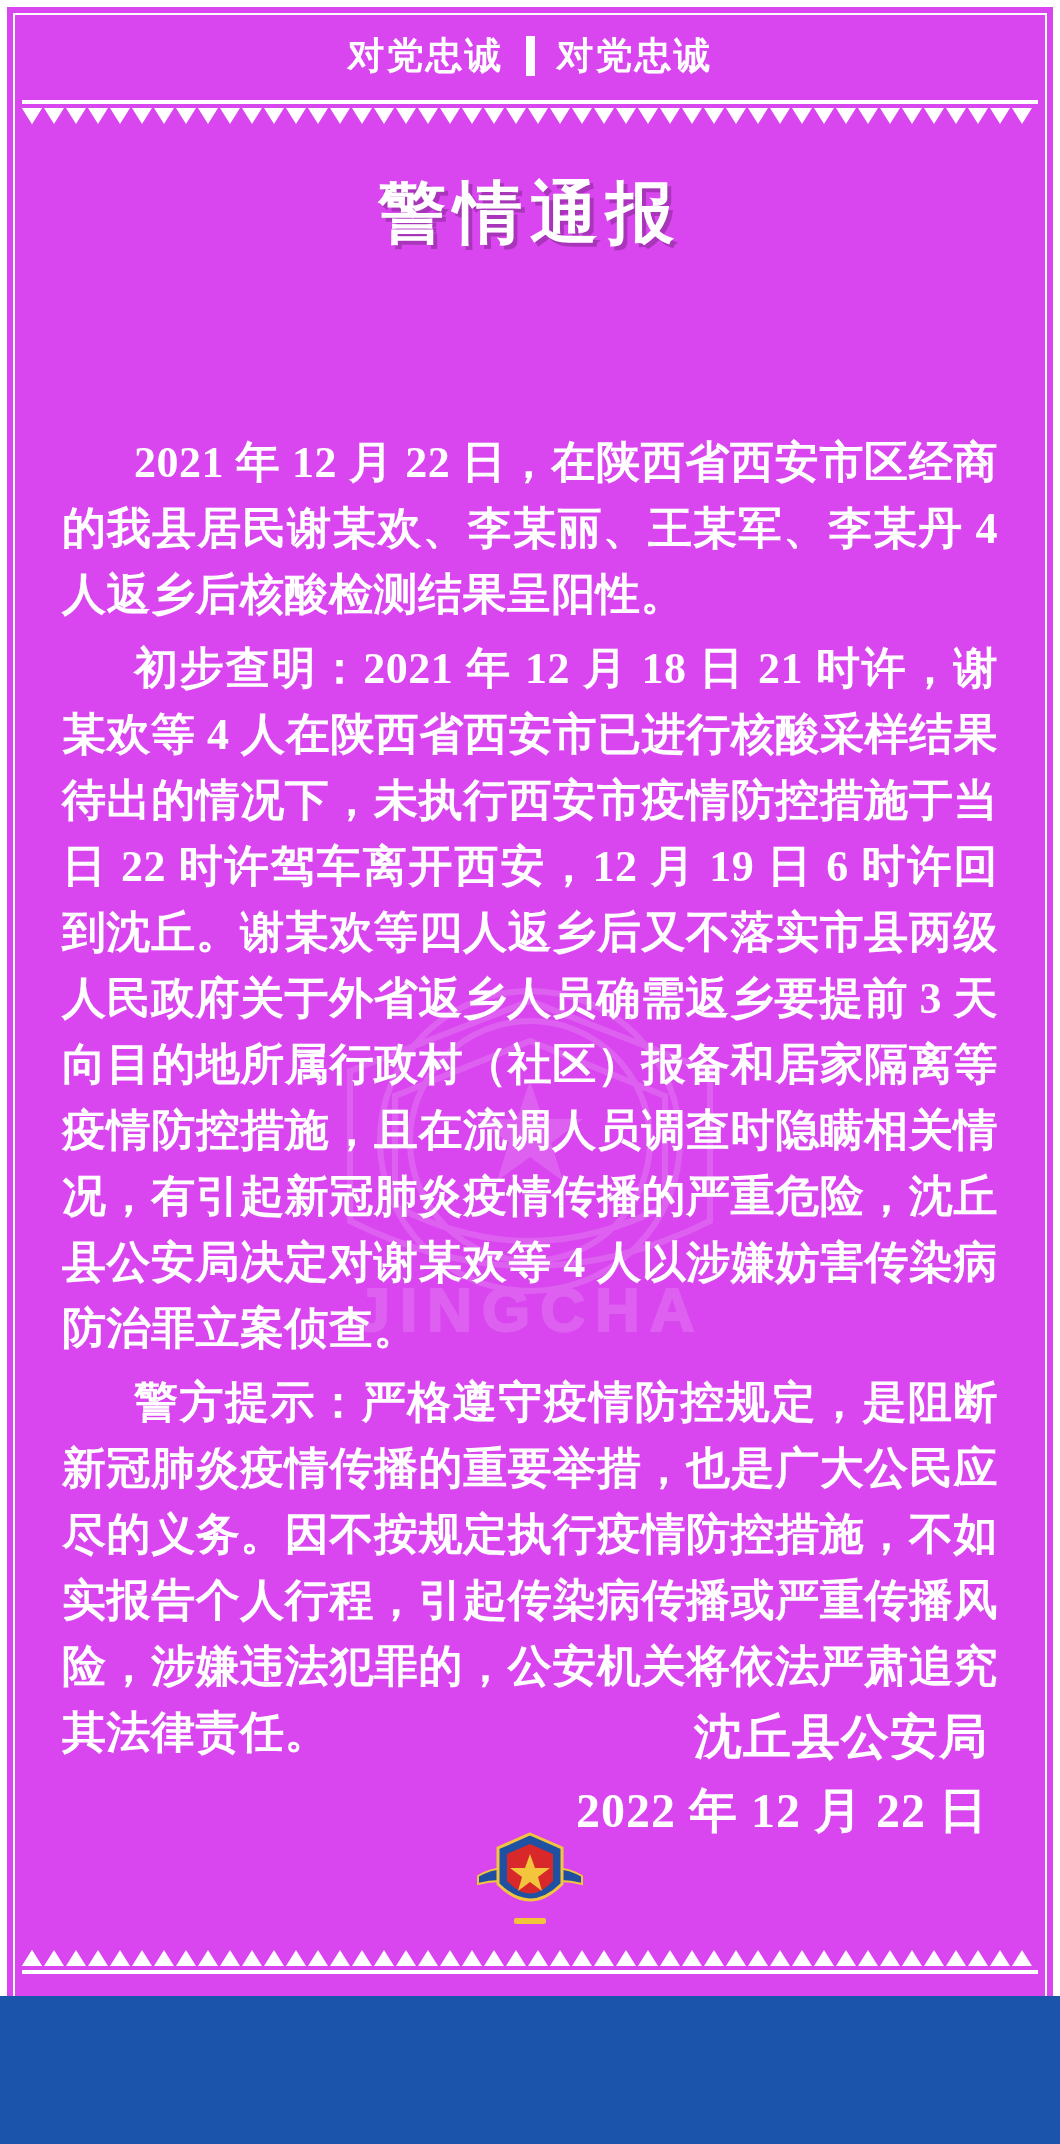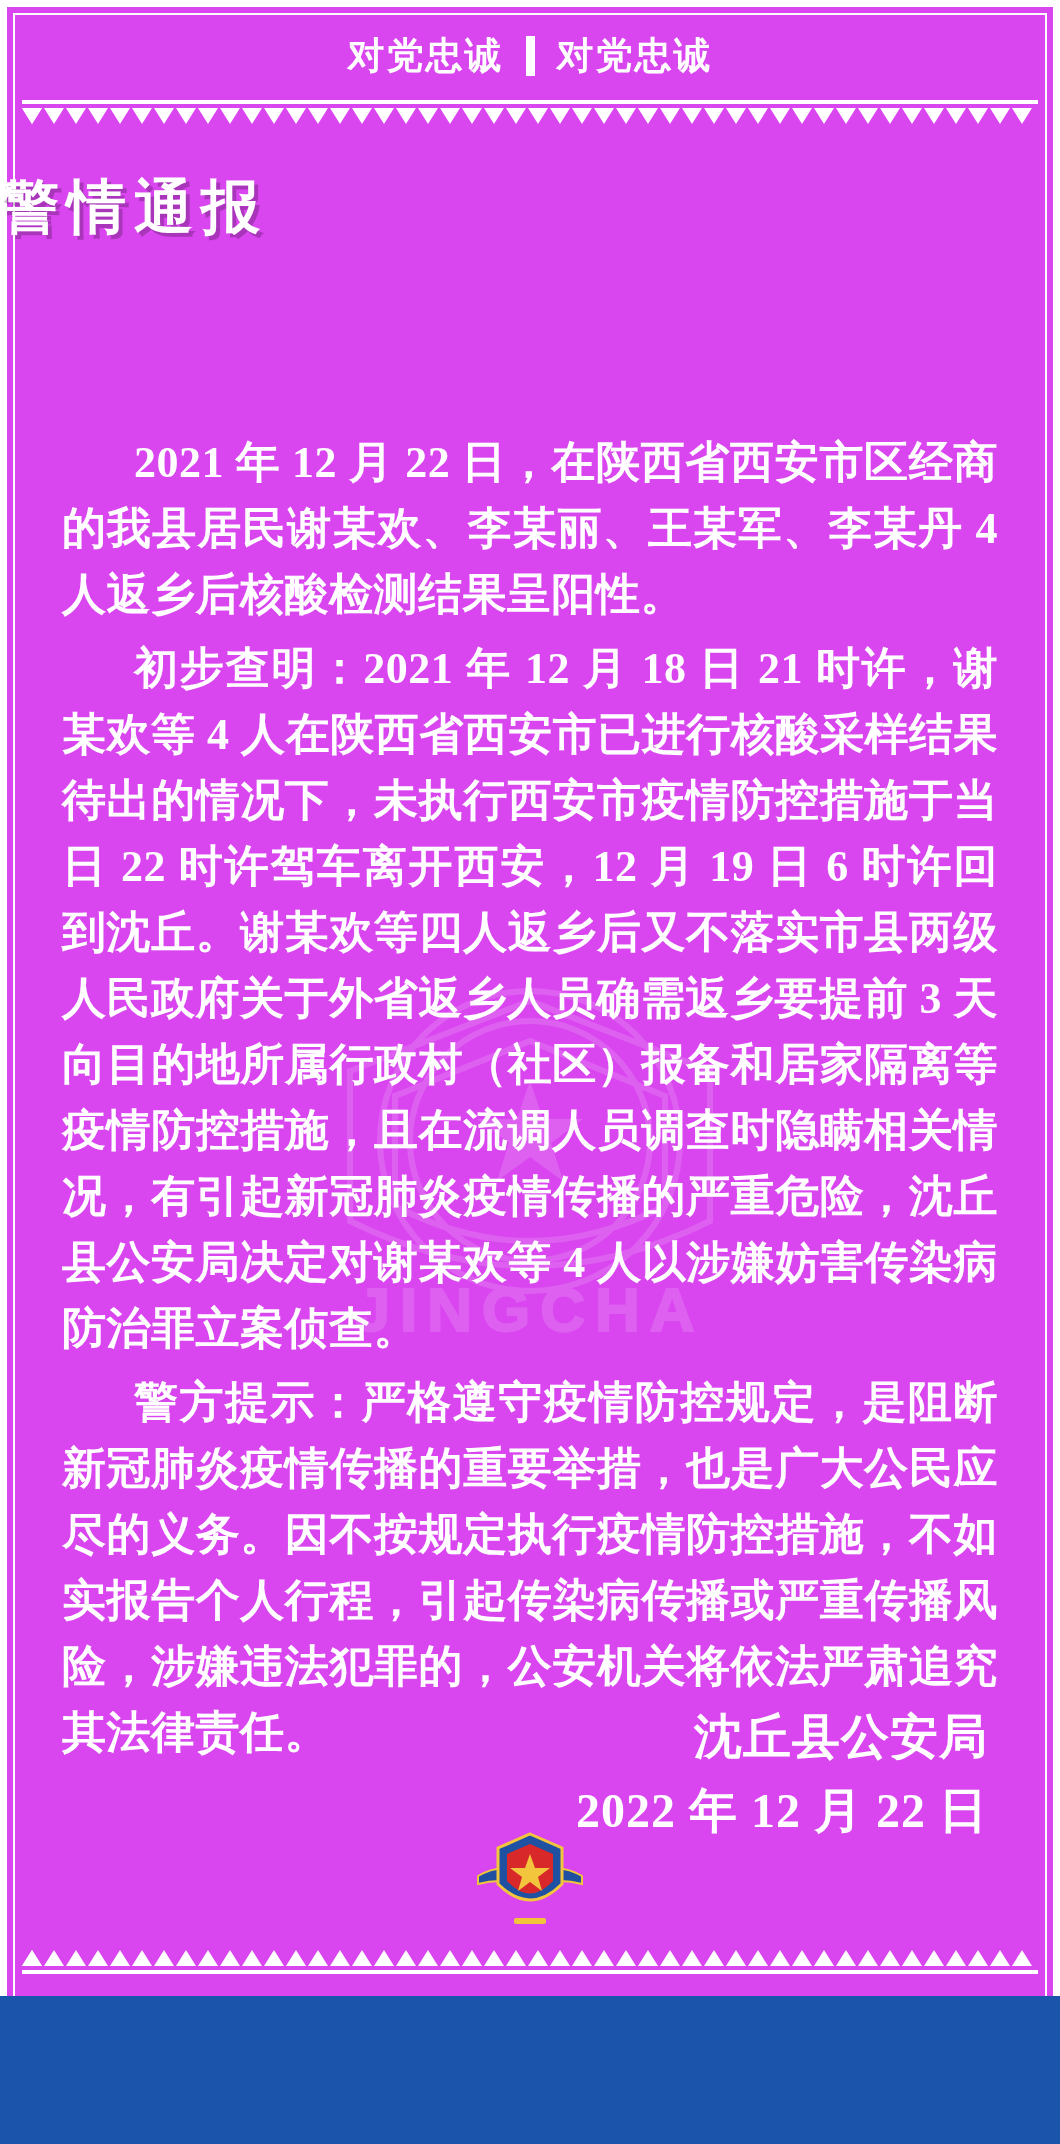--- a/index.html
+++ b/index.html
@@ -83,24 +83,24 @@
     opacity: 0.14;
     pointer-events: none;
   }
 
   
   .doc-title {
     position: absolute;
     top: 168px;
     left: 0;
     width: 1060px;
-    text-align: left;
+    text-align: center;
     font-family: "Liberation Sans", sans-serif;
     font-weight: bold;
-    font-size: 59px;
+    font-size: 68px;
     letter-spacing: 8px;
     color: #ffffff;
     text-shadow: 4px 4px 0 rgba(0,0,0,0.22);
   }
 
   
   .body-wrap {
     position: absolute;
     top: 430px;
     left: 62px;

